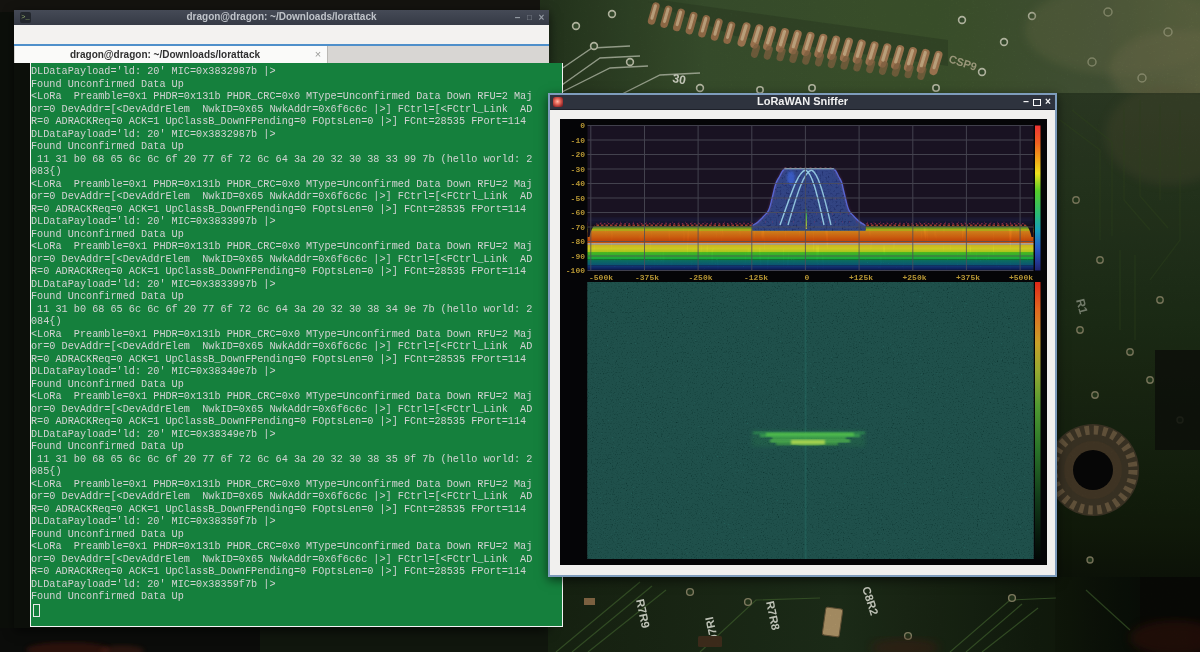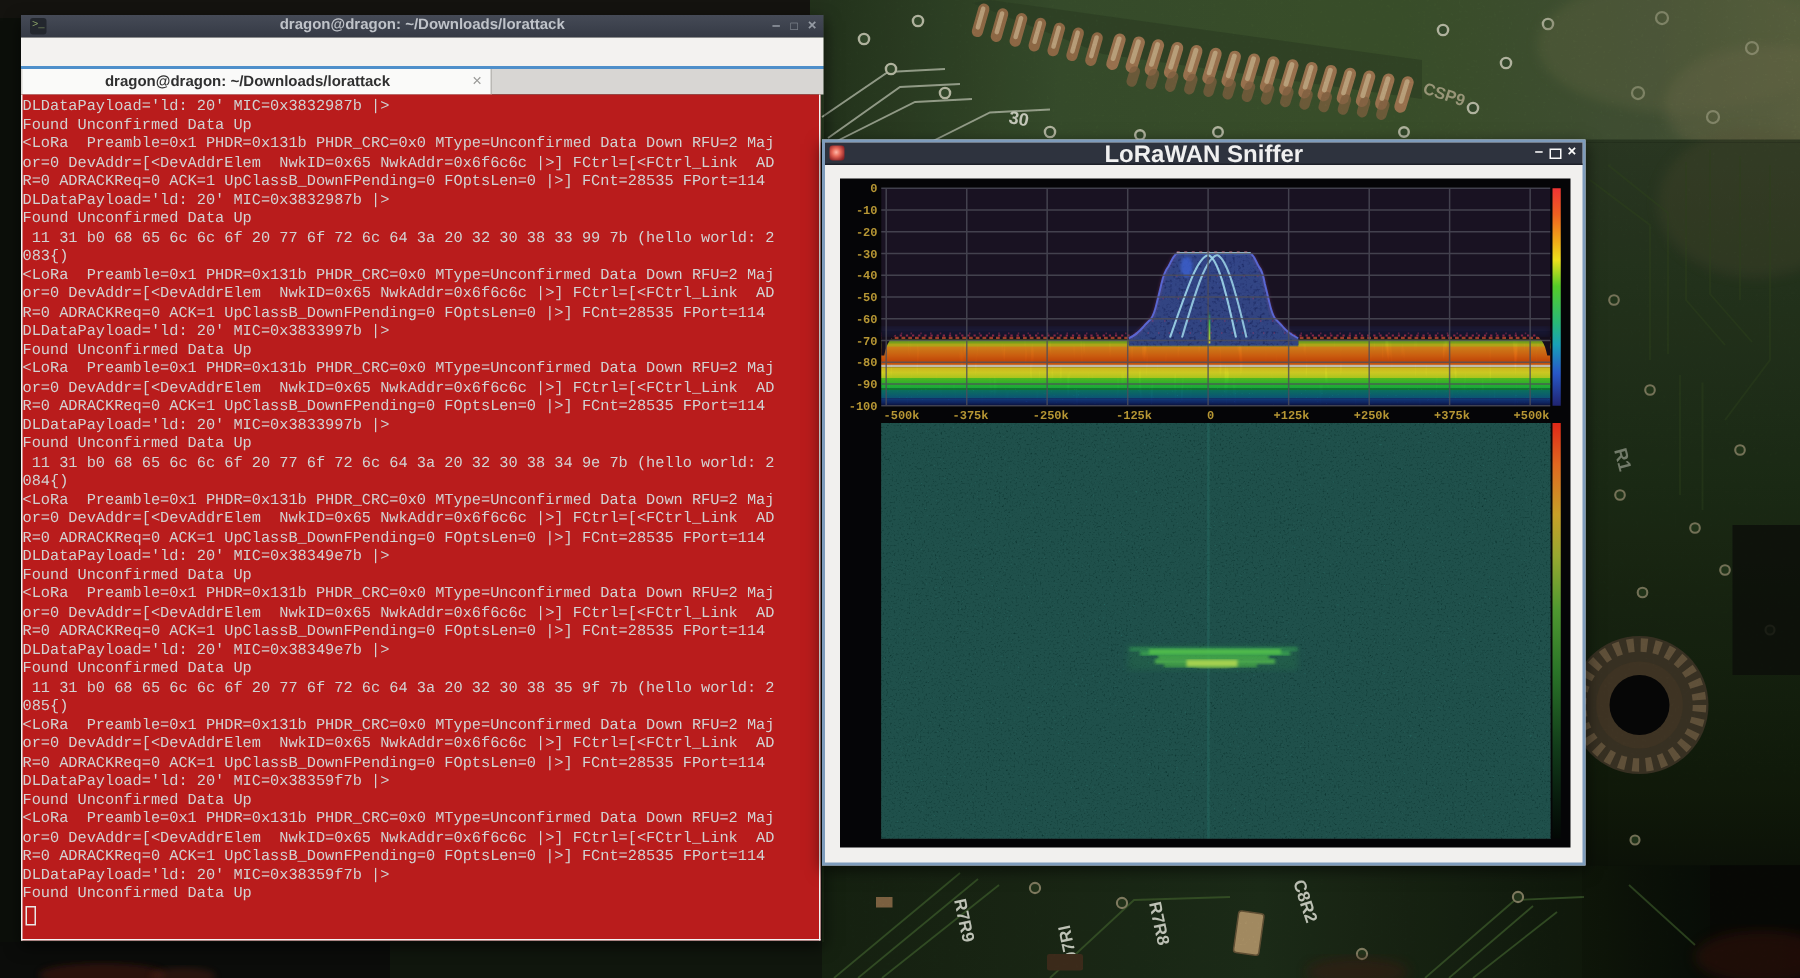--- a/index.html
+++ b/index.html
@@ -11,27 +11,27 @@
   #t-title .ttxt{left:0;top:1px;width:535px;text-align:center;font-size:10px;font-weight:bold;color:#bfc3c9;letter-spacing:-0.3px;letter-spacing:0;}
   #t-icon{left:6px;top:2px;width:11px;height:11px;background:#23272e;border-radius:2px;color:#8fa86a;font-size:7px;line-height:11px;text-align:center;font-family:"Liberation Mono",monospace;}
   .tbtn{top:1px;width:11px;height:13px;color:#959ba4;font-size:10px;line-height:13px;text-align:center;font-weight:bold;}
   #t-menu{left:0;top:15px;width:535px;height:19px;background:#f3f2f0;}
   #t-menu span{position:absolute;top:19px;font-size:16px;letter-spacing:-0.4px;color:#1c1c1c;}
   #t-blue{left:0;top:34px;width:535px;height:2px;background:#4e8fca;}
   #t-tabs{left:0;top:36px;width:535px;height:17px;background:#d8d6d3;}
   #t-tab{left:1px;top:0;width:312px;height:17px;background:#fafaf9;border-right:1px solid #bab8b4;}
   #t-tab .txt{left:2px;top:2.5px;width:296px;text-align:center;font-size:10px;font-weight:bold;color:#303030;}
   #t-tab .x{left:296px;top:2px;width:14px;text-align:center;font-size:11px;color:#9a9a98;}
-  #t-term{left:0;top:53px;width:531px;height:563px;background:#b91c1c;border:1.5px solid #f4f4f4;border-top:none;}
+  #t-term{left:16px;top:53px;width:531px;height:563px;background:#15803d;border:1.5px solid #f4f4f4;border-top:none;}
   #t-term pre{position:absolute;left:0px;top:3px;margin:0;font-family:"Liberation Mono",monospace;font-size:10.2px;line-height:12.5px;color:#d2d2d2;}
   #cursor{left:1.5px;top:541px;width:5.5px;height:10.5px;border:1px solid #e8e8e8;}
   
   #sniff{left:548px;top:93px;width:509px;height:484px;background:#f1f0ee;border:2px solid #7e9cbc;box-sizing:border-box;box-shadow:0 3px 10px rgba(0,0,0,.6);}
   #s-title{left:0px;top:0px;width:505px;height:14px;background:#2e333e;border-bottom:1px solid #1d2029;}
-  #s-title .ttxt{left:0;top:0px;width:505px;text-align:center;font-size:16px;font-weight:bold;color:#f0f0f0;}
+  #s-title .ttxt{left:0;top:0px;width:505px;text-align:center;font-size:11px;font-weight:bold;color:#f0f0f0;}
   #s-icon{left:3px;top:2px;width:10px;height:10px;border-radius:2px;background:radial-gradient(circle at 45% 45%, #ffb8a8 0%, #e86858 35%, #93282a 75%, #5d1a20 100%);}
   .sbtn{top:0px;width:10px;height:14px;color:#fafafa;font-size:10px;line-height:14px;text-align:center;font-weight:bold;}
   #s-panel{left:10px;top:24px;width:487px;height:446px;background:#050507;}
 </style>
 </head>
 <body>
 <div id="stage">
 
   <svg class="abs" width="1200" height="652" viewBox="0 0 1200 652" style="left:0;top:0">
     <defs>

